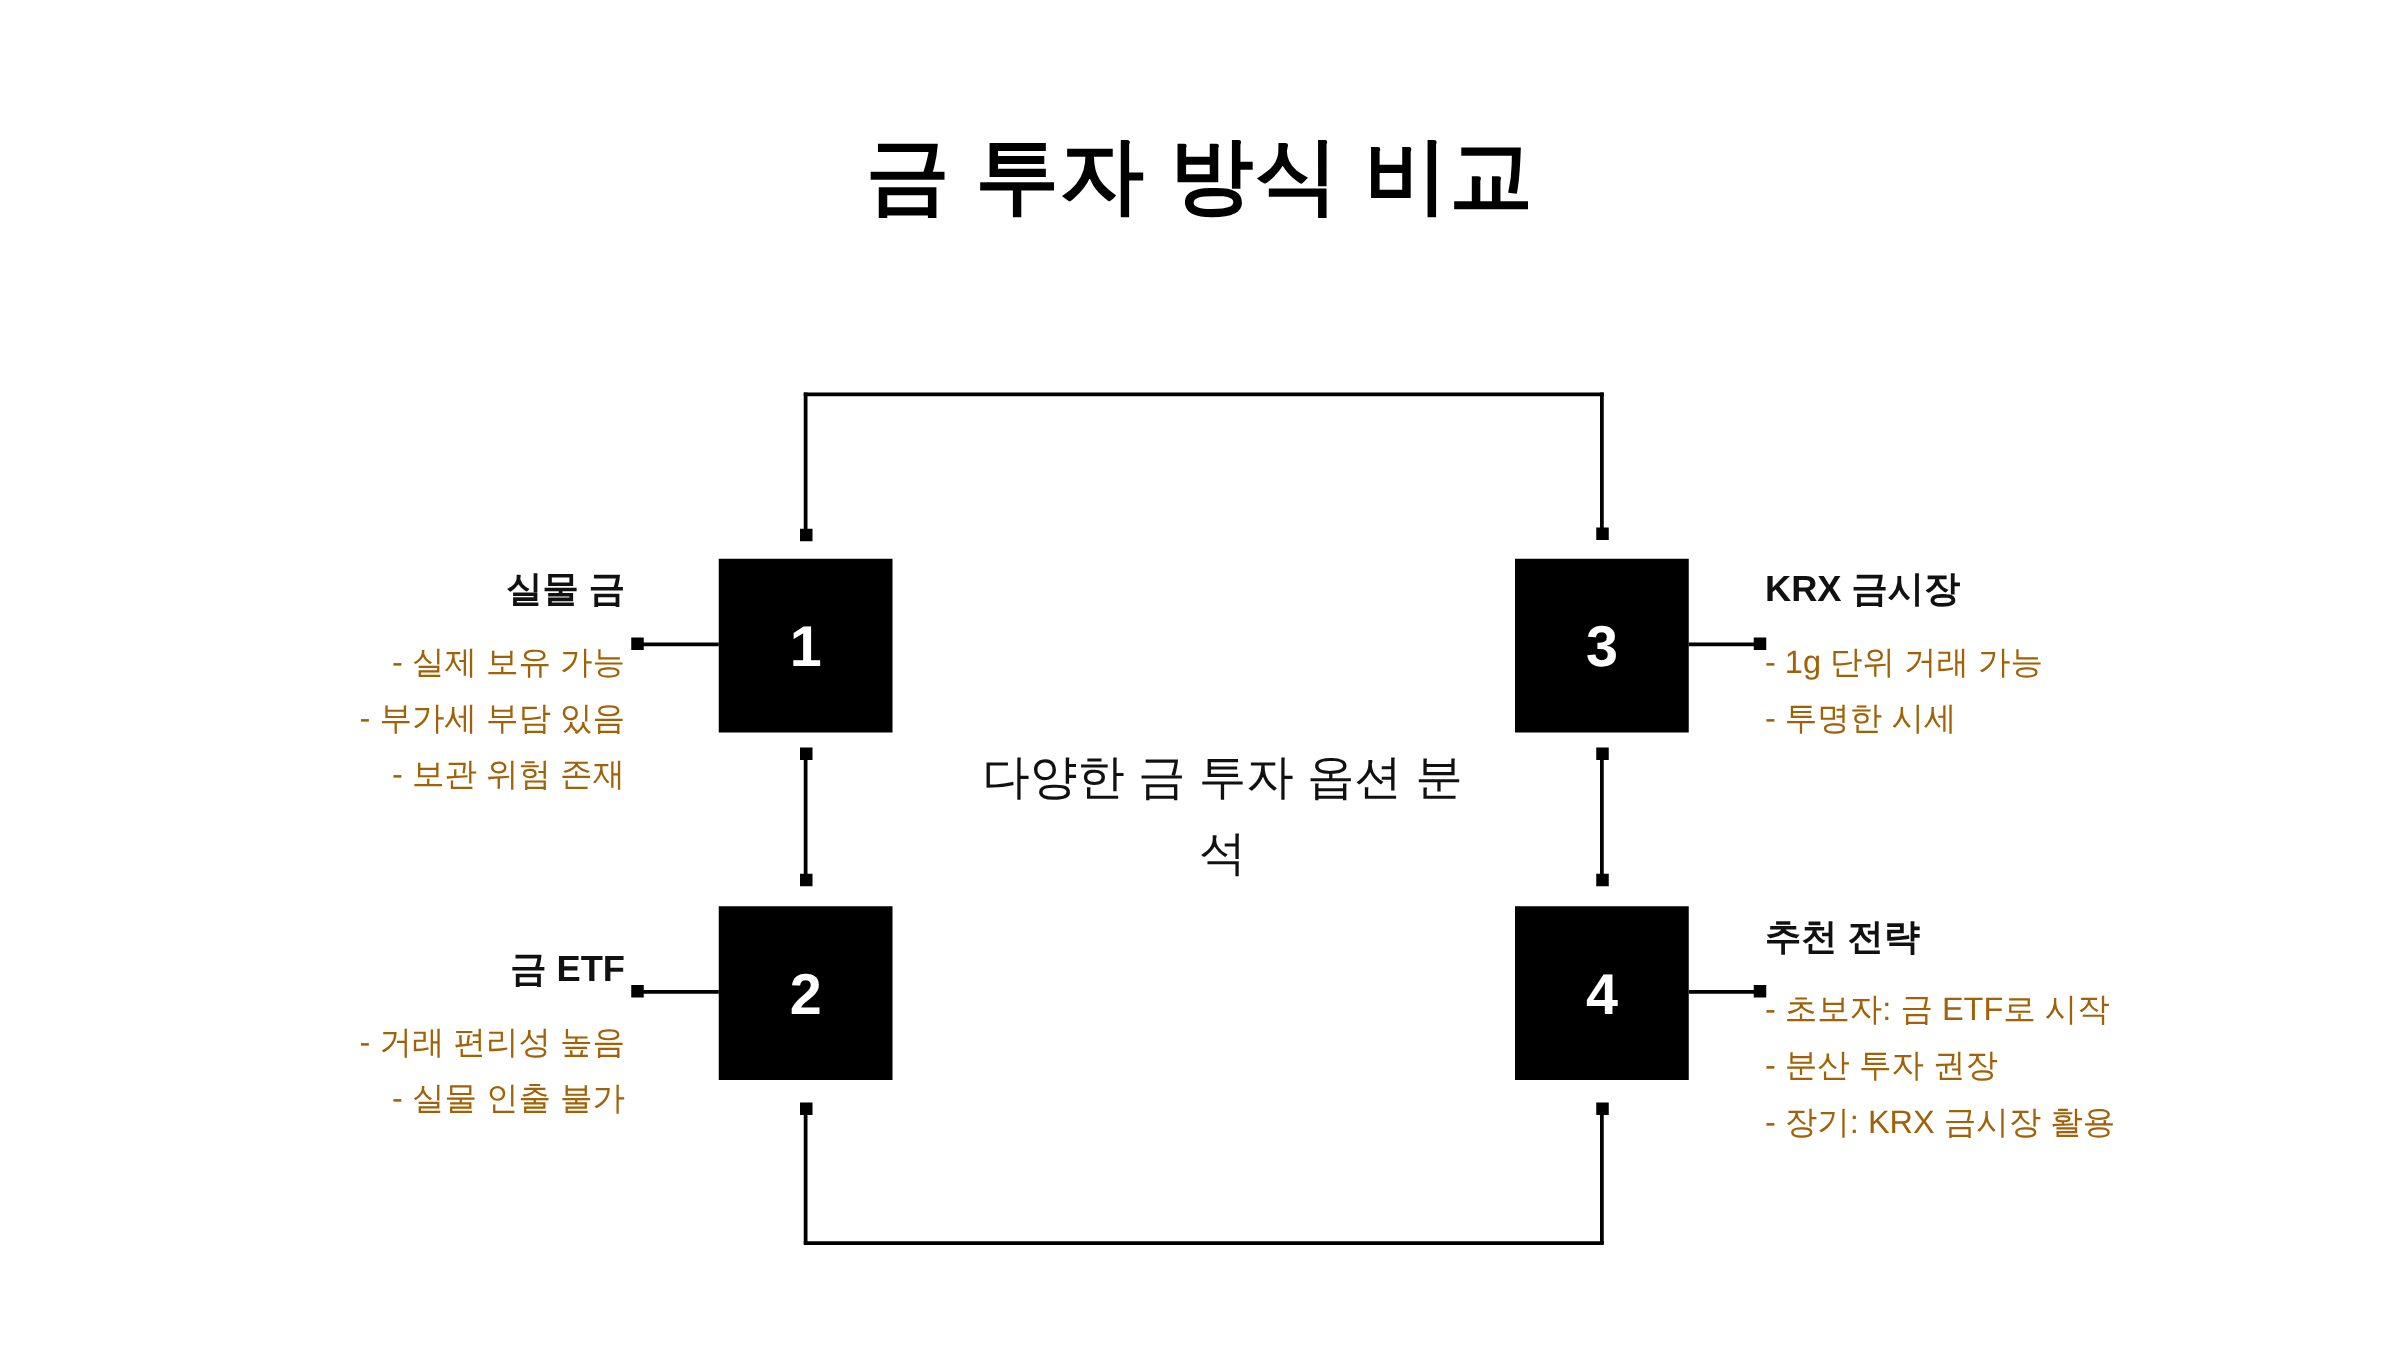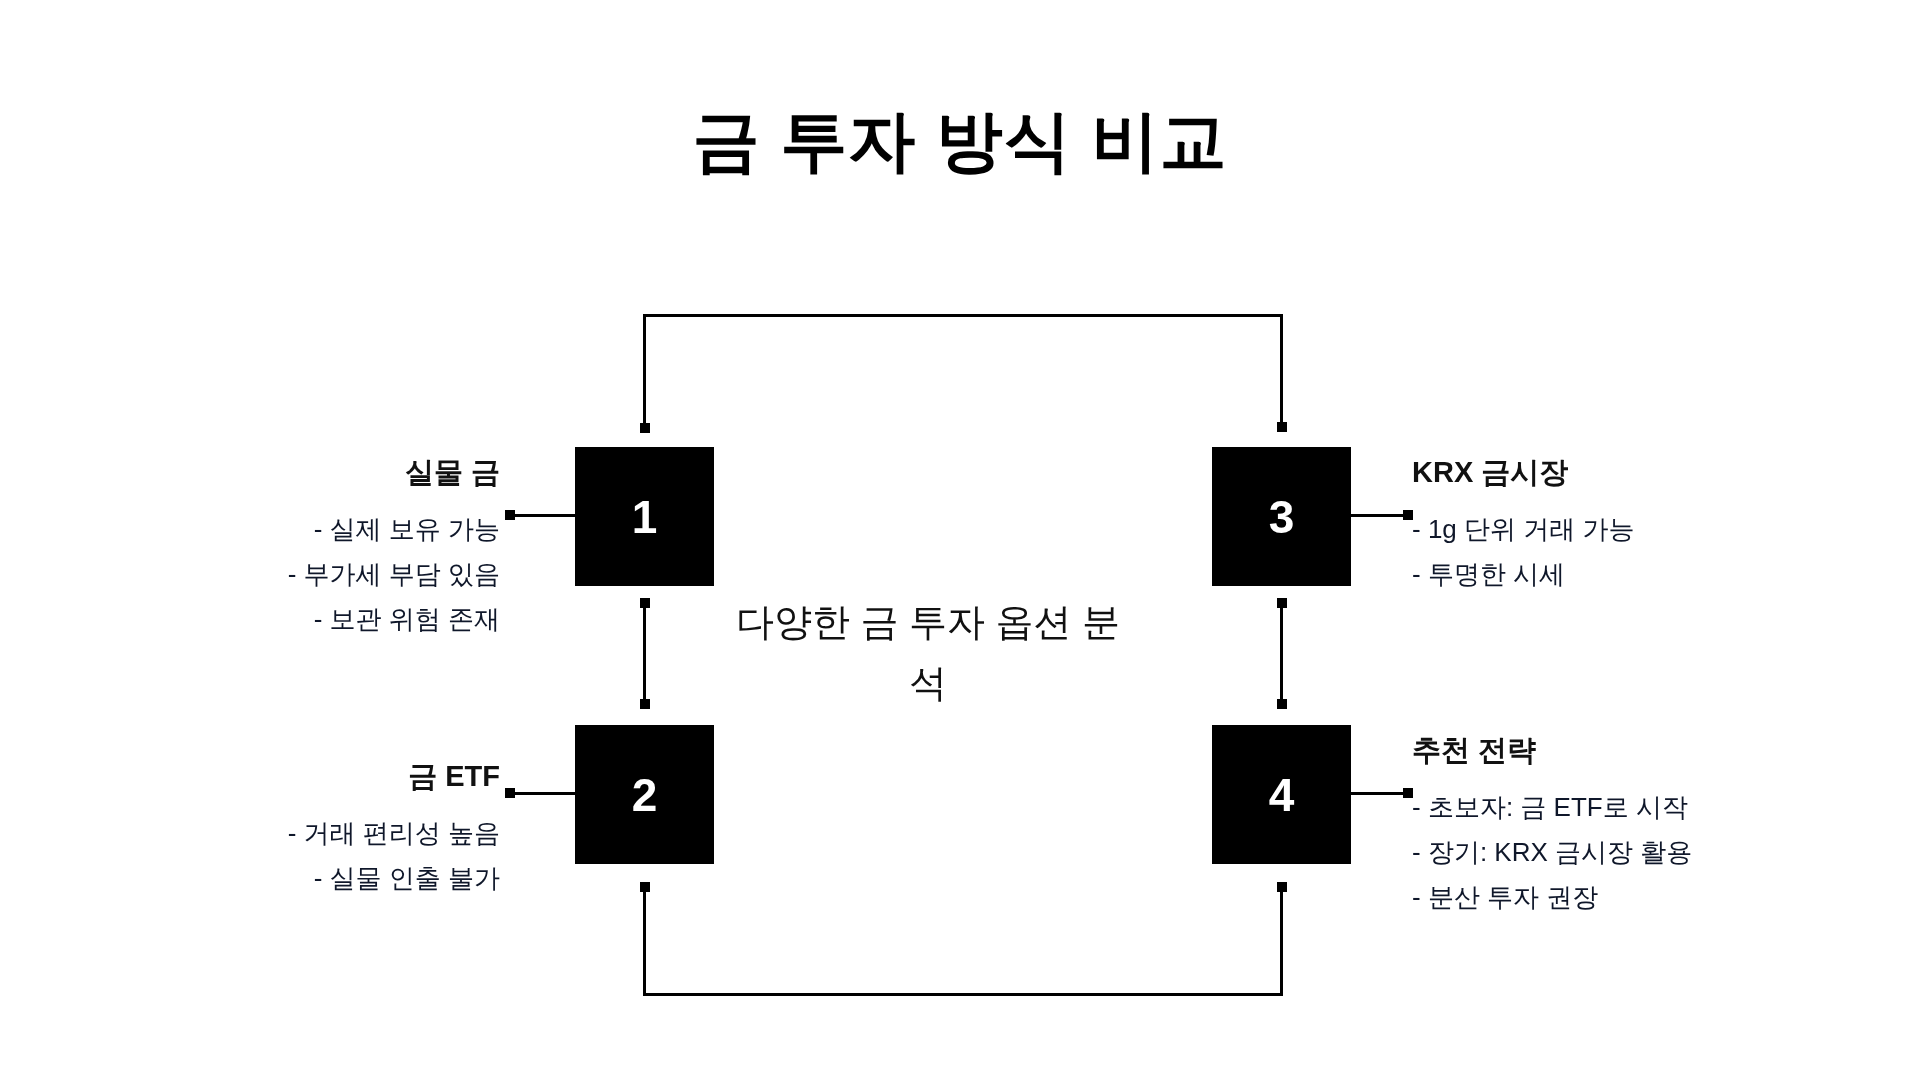--- a/index.html
+++ b/index.html
@@ -50,26 +50,26 @@
     font-size: 29px;
     font-weight: 700;
     line-height: 40px;
     color: #111111;
     margin: 16px 0 15px 0;
   }
   .label-item {
     font-size: 26px;
     font-weight: 400;
     line-height: 45px;
-    color: #0f172a;
+    color: #a16207;
     white-space: nowrap;
   }
   .center-caption {
     position: absolute;
-    left: 706px;
+    left: 756px;
     top: 592px;
     width: 444px;
     text-align: center;
     font-size: 38px;
     line-height: 61px;
     font-weight: 400;
     color: #111111;
   }
 </style>
 </head>
@@ -139,22 +139,22 @@
 
   <div class="label-block right" style="top:436px;">
     <div class="label-title">KRX 금시장</div>
     <div class="label-item">- 1g 단위 거래 가능</div>
     <div class="label-item">- 투명한 시세</div>
   </div>
 
   <div class="label-block right" style="top:714px;">
     <div class="label-title">추천 전략</div>
     <div class="label-item">- 초보자: 금 ETF로 시작</div>
+    <div class="label-item">- 분산 투자 권장</div>
     <div class="label-item">- 장기: KRX 금시장 활용</div>
-    <div class="label-item">- 분산 투자 권장</div>
   </div>
 
   <div class="center-caption">
     <div>다양한 금 투자 옵션 분</div>
     <div>석</div>
   </div>
 
 </div>
 
 </body></html>

